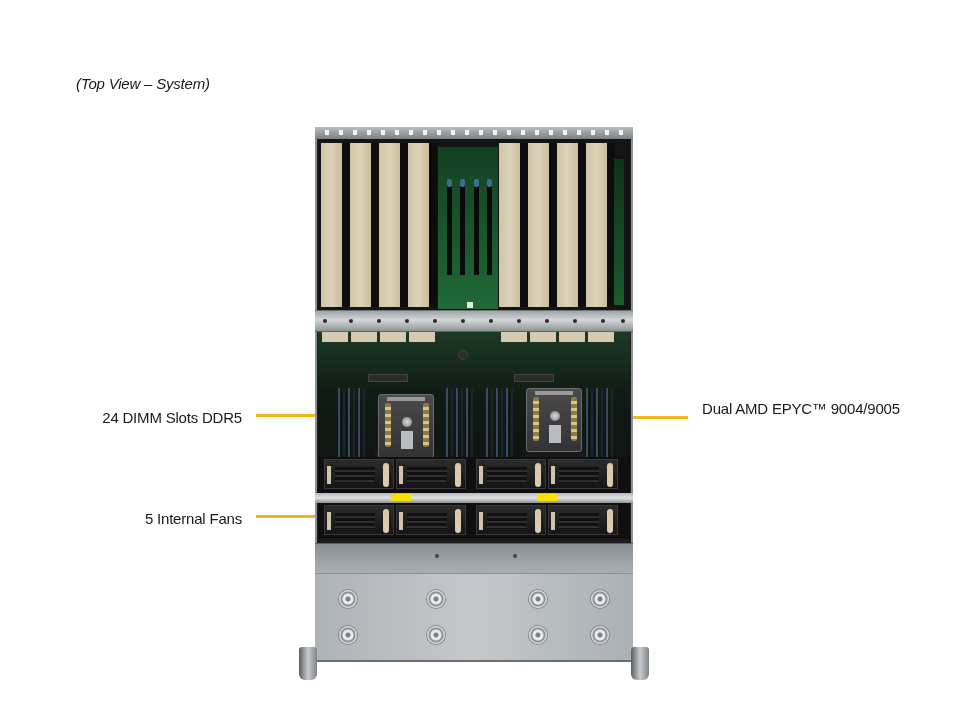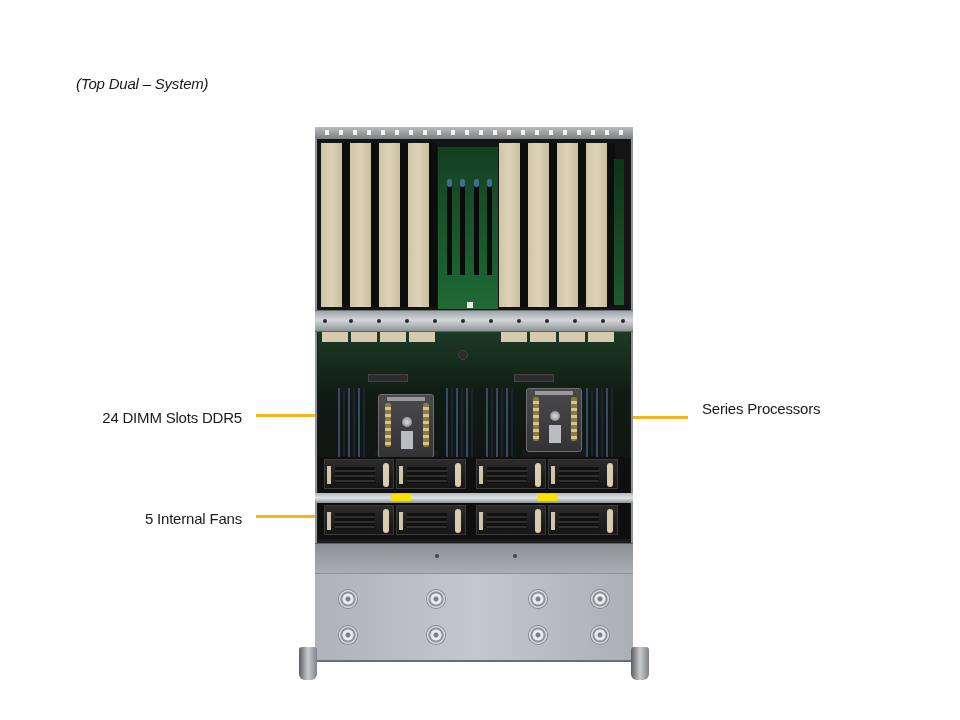--- a/index.html
+++ b/index.html
@@ -61,30 +61,30 @@
     .front-lip .pin { position: absolute; top: 10px; width: 4px; height: 4px; border-radius: 50%; background: #444; }
     .front-panel { position: absolute; left: 0; top: 446px; width: 318px; height: 89px; background: linear-gradient(90deg, #aeb3b7, #c4c8cb 50%, #aab0b4); border-top: 1px solid #8c9094; border-bottom: 2px solid #6a6e72; }
     .knob { position: absolute; width: 18px; height: 18px; border-radius: 50%; background: radial-gradient(circle, #7d8185 0 2px, #e8eaeb 3px 5px, #8f9397 6px 7px, #d6d9db 8px 9px); box-shadow: 0 0 0 1px #83878b; }
     .handle-l, .handle-r { position: absolute; top: 520px; width: 18px; height: 33px; background: linear-gradient(90deg, #5a5e62, #c9cccf 50%, #7f8387); border-radius: 3px 3px 6px 6px; }
     .handle-l { left: -16px; }
     .handle-r { left: 316px; }
   </style>
 </head>
 <body>
 
-<div class="caption">(Top Dual – System)</div>
+<div class="caption">(Top View – System)</div>
 
 <div class="label right-align" style="right:718px; top:408px;">24 DIMM Slots DDR5</div>
 <div class="leader" style="left:256px; top:414px; width:94px;"></div>
 
 <div class="label right-align" style="right:718px; top:509px;">5 Internal Fans</div>
 <div class="leader" style="left:256px; top:515px; width:96px;"></div>
 
 <div class="label" style="left:702px; top:399px;">
-  <div>Series Processors</div>
+  <div>Dual AMD EPYC™ 9004/9005</div>
 </div>
 <div class="leader" style="left:572px; top:416px; width:116px;"></div>
 
 <div class="chassis">
   <div class="frame"></div>
 
   <div class="top-strip">
     <span class="tab" style="left:10px"></span>
       <span class="tab" style="left:24px"></span>
       <span class="tab" style="left:38px"></span>

